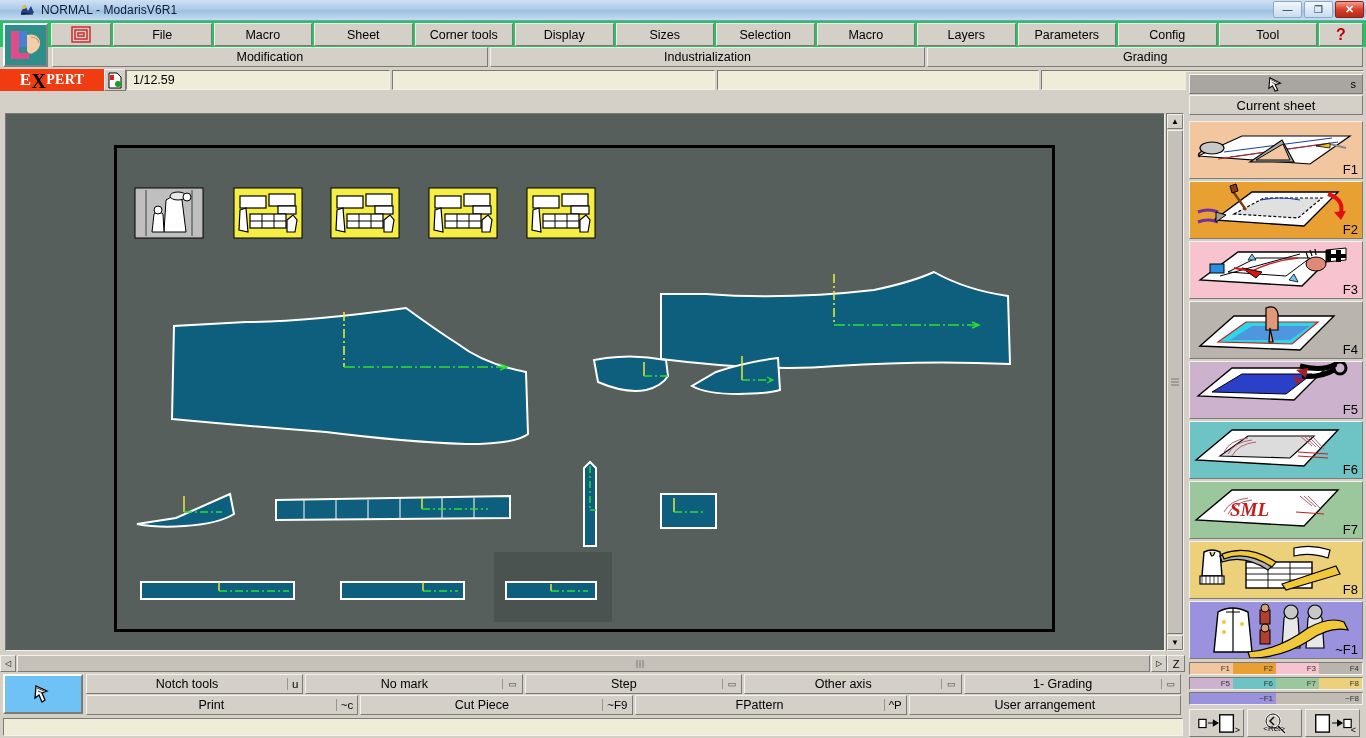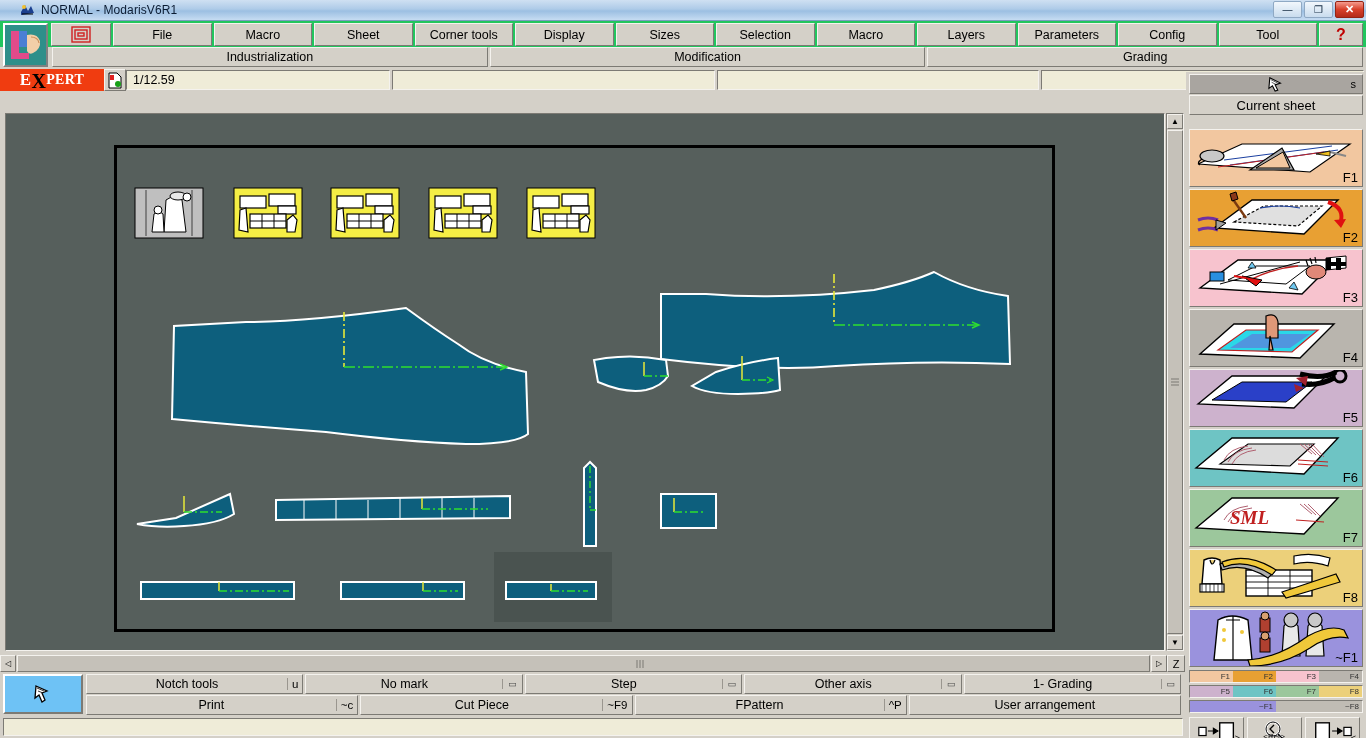--- a/index.html
+++ b/index.html
@@ -152,21 +152,21 @@
 
   
   .sidebar { position:absolute; left:1186px; top:72px; width:180px; height:666px; background:#d4d0c8; }
   .sb-top {
     height:20px; margin:2px 3px 1px 3px; background:#a9a5a0;
     border:1px solid; border-color:#f4f2ee #7c7a74 #7c7a74 #f4f2ee;
     display:flex; align-items:center; justify-content:center; position:relative;
   }
   .sb-top .s { position:absolute; right:6px; font-size:11px; }
   .sb-sheet {
-    height:20px; margin:0 3px 14px 3px; background:#d4d0c8;
+    height:20px; margin:0 3px 6px 3px; background:#d4d0c8;
     border:1px solid; border-color:#f4f2ee #7c7a74 #7c7a74 #f4f2ee;
     display:flex; align-items:center; justify-content:center;
     font-size:13px;
   }
   .fpanels { margin:0 3px; }
   .fpanel {
     height:58px; margin-bottom:2px; position:relative;
     border:1px solid; border-color:#f4f2ee #7c7a74 #7c7a74 #f4f2ee;
     overflow:hidden;
   }
@@ -263,24 +263,24 @@
     <div class="menu-item">
       <span>Tool</span>
       </div>
     <div class="menu-item help">
       <span>?</span>
       </div>
   </div>
 
   <div class="modebar">
     <div class="mode-item">
+      <span>Modification</span>
+      </div>
+    <div class="mode-item">
       <span>Industrialization</span>
-      </div>
-    <div class="mode-item">
-      <span>Modification</span>
       </div>
     <div class="mode-item">
       <span>Grading</span>
       </div>
   </div>
 
   <div class="inforow">
     <div class="expert">
       <span>E</span>
         <span class="x">X</span>

